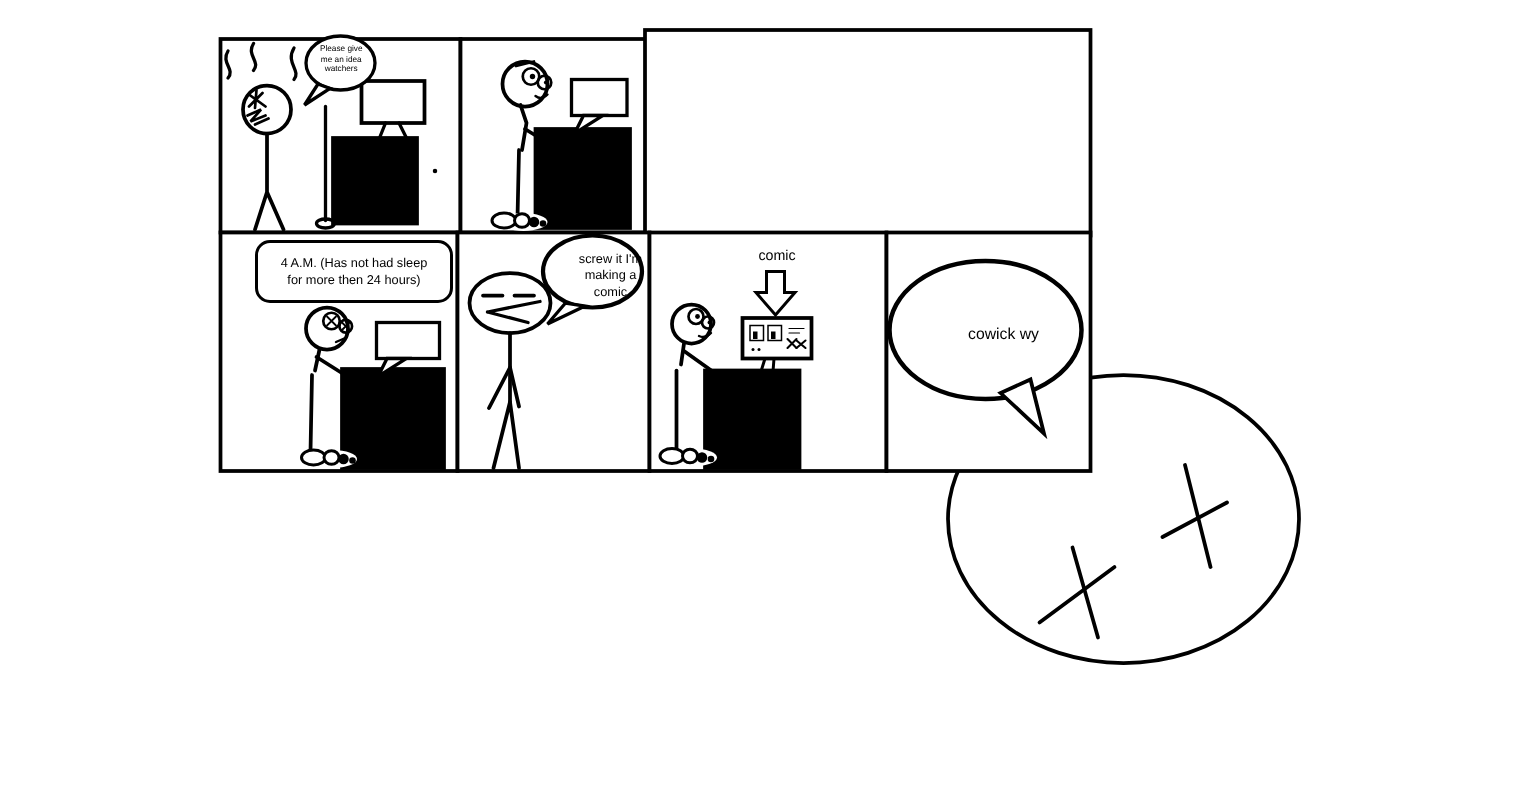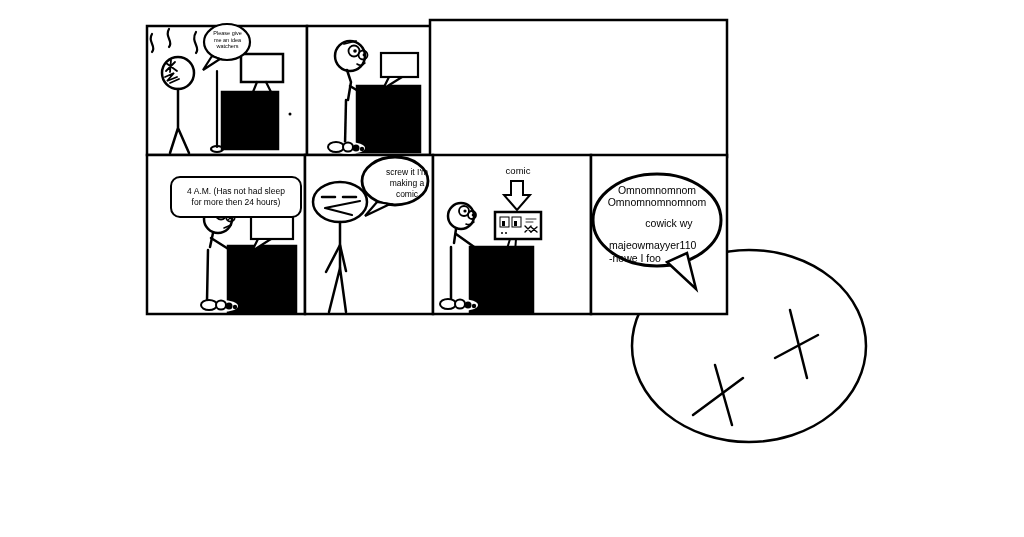--- a/index.html
+++ b/index.html
@@ -9,21 +9,21 @@
   }
   #lineart{position:absolute;left:0;top:0;}
   .txt{position:absolute;white-space:pre-line;color:#000;}
   .center{text-align:center;}
   .t-p1{left:204px;top:30px;width:47px;font-size:5.5px;line-height:6.5px;}
   .t-p3{left:460px;top:60px;width:290px;font-size:40px;line-height:48px;}
   .t-p4box{
     left:170px;top:160px;width:132px;height:42px;
     border:2.5px solid #000;border-radius:10px;box-sizing:border-box;
     display:flex;align-items:center;justify-content:center;
-    font-size:8.5px;line-height:11px;text-align:center;background:#fff;margin-top:16px;
+    font-size:8.5px;line-height:11px;text-align:center;background:#fff;
   }
   .t-p5{left:362px;top:167px;width:90px;font-size:8.5px;line-height:11px;}
   .t-p6{left:490px;top:165px;width:56px;font-size:9.5px;}
   .t-p7a{left:594px;top:185px;width:126px;font-size:10.5px;line-height:11.5px;}
   .t-p7b{left:594px;top:217px;width:126px;font-size:10.5px;margin-left:12px;}
   .t-p7c{left:609px;top:239px;width:112px;font-size:10.5px;line-height:12.5px;text-align:left;}
 </style>
 </head>
 <body>
 
@@ -202,19 +202,15 @@
     <span style="white-space:pre-line;">4 A.M. (Has not had sleep
 for more then 24 hours)</span>
   </div>
 
   <div class="txt t-p5 center">screw it I'm
 making a
 comic</div>
 
   <div class="txt t-p6 center">comic</div>
 
-  <div class="txt t-p7a center">Omnomnomnom
-Omnomnomnomnom</div>
   <div class="txt t-p7b center">cowick wy</div>
-  <div class="txt t-p7c">majeowmayyer110
--nowe I foo</div>
 
 </div>
 
 </body></html>

